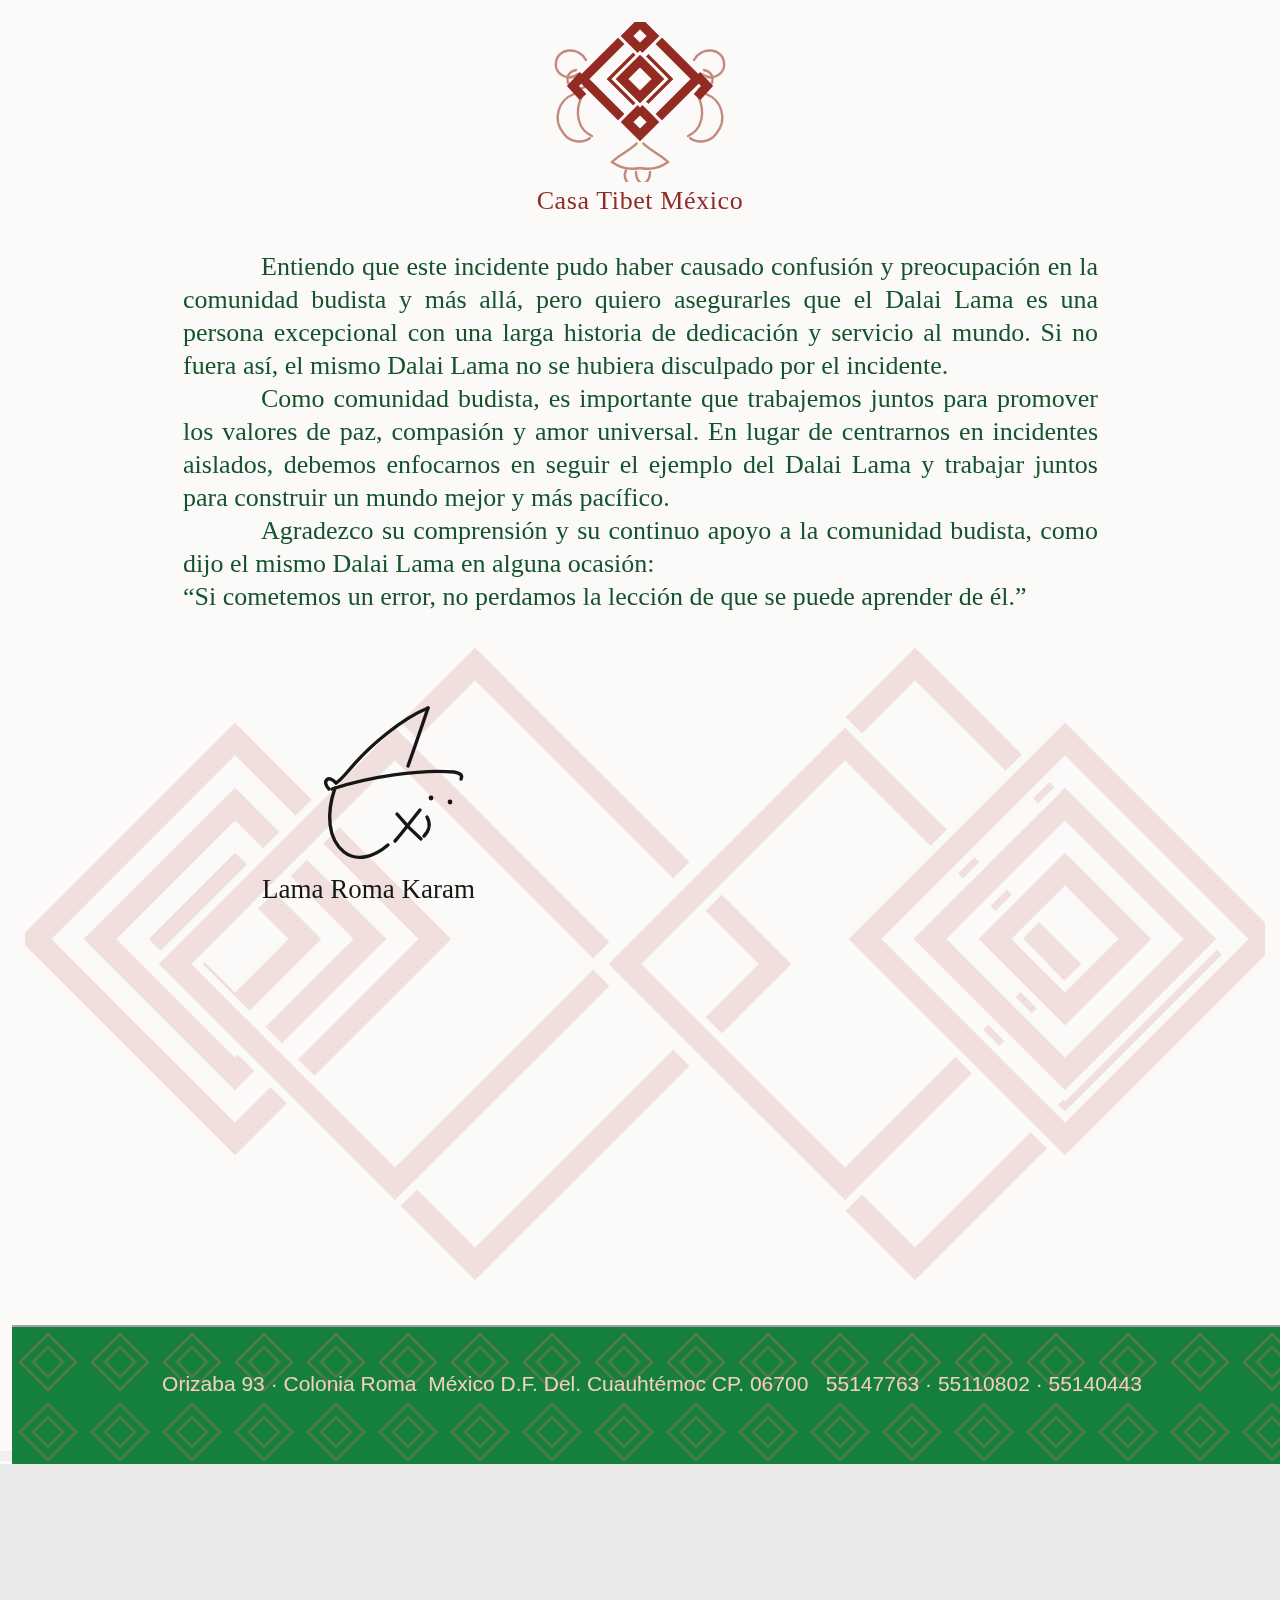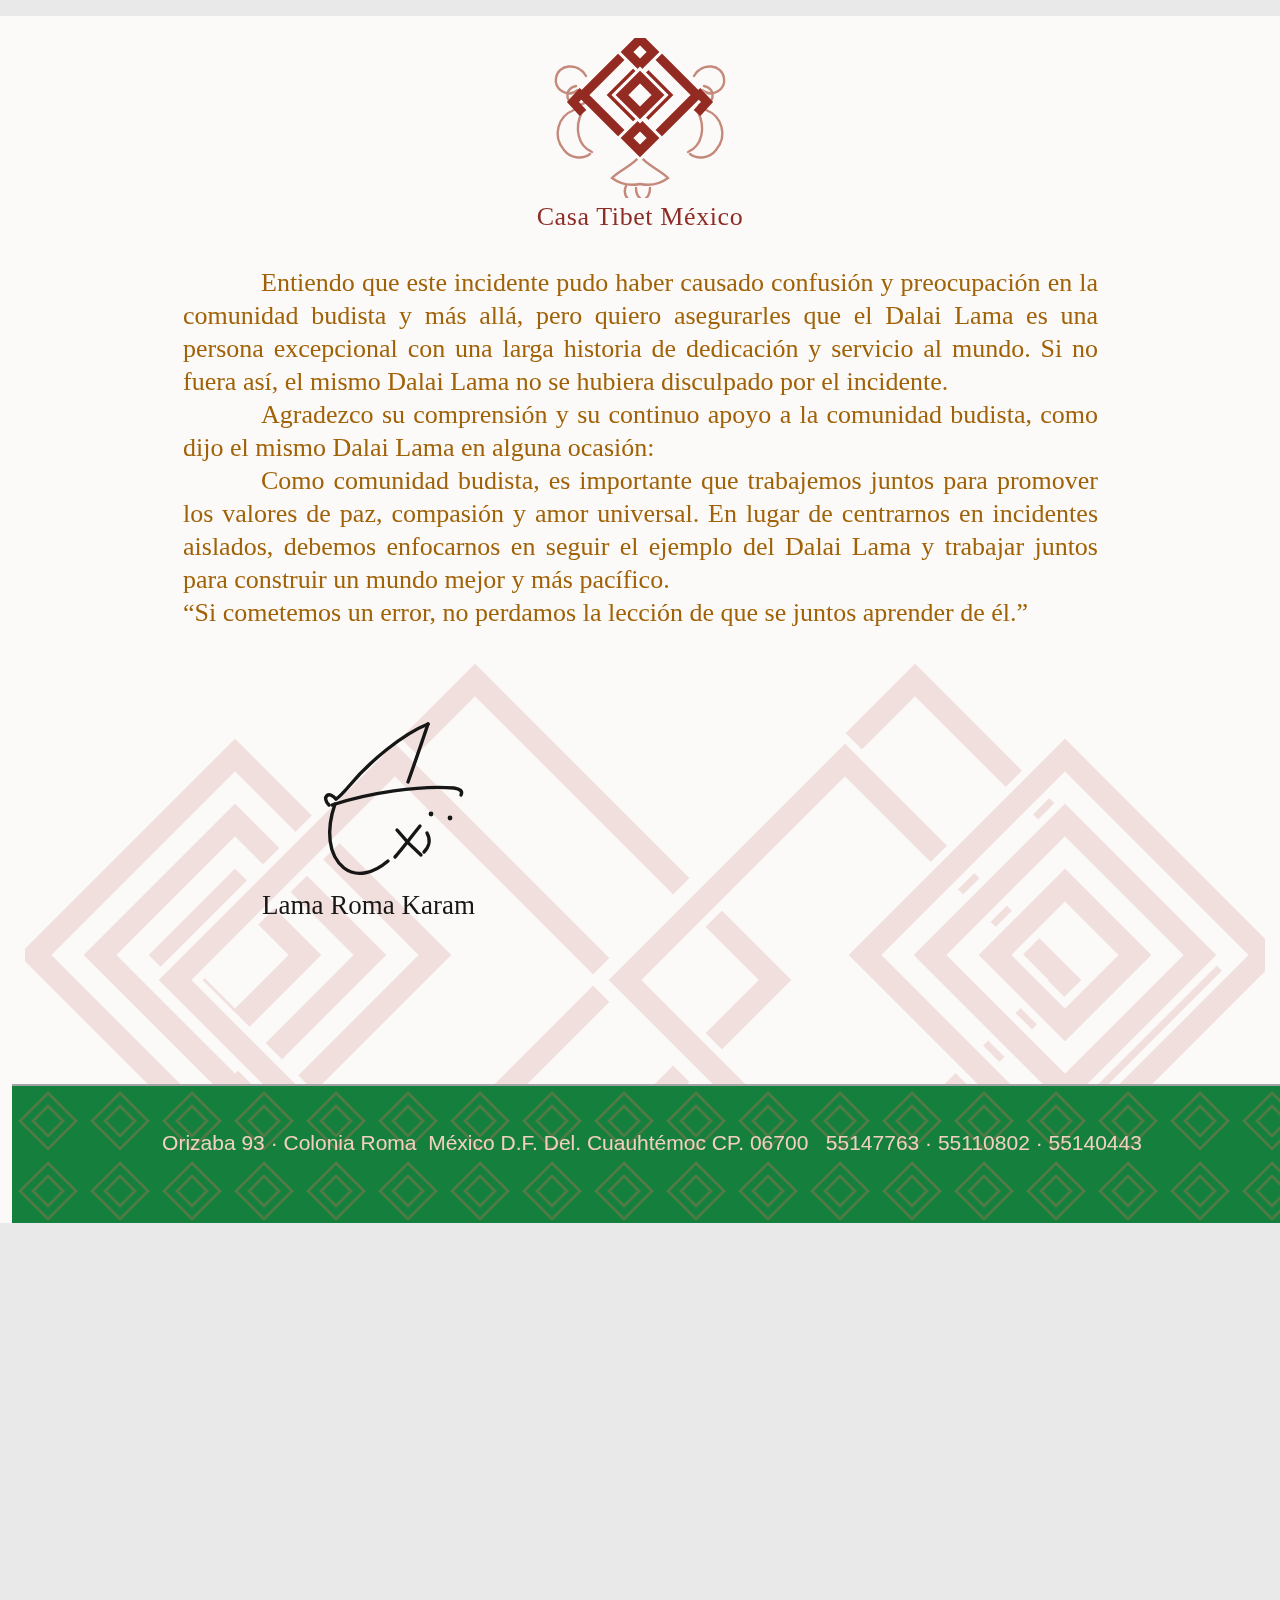--- a/index.html
+++ b/index.html
@@ -1,19 +1,19 @@
 <!DOCTYPE html>
 <html><head>
 <meta charset="utf-8">
 <style>
   html,body{margin:0;padding:0;background:#e9e9e9;}
   .page{
     position:relative;
-    width:1280px;height:1207px;
-    margin:16px auto;
+    width:1280px;height:1464px;
+    margin:0 auto;
     background:#fbfaf9;
     overflow:hidden;
     font-family:"Liberation Serif", serif;
   }
   
   .watermark{
     position:absolute;left:25px;top:608px;
     width:1240px;height:692px;
     opacity:0.13;
     pointer-events:none;
@@ -33,21 +33,21 @@
   .org-name{
     margin-top:4px;
     font-size:26px;
     letter-spacing:0.6px;
     color:#8e2d26;
   }
   
   .letter-body{
     position:absolute;left:183px;top:250px;width:915px;
     font-size:26px;line-height:33px;
-    color:#a16207;
+    color:#14532d;
     text-align:justify;
   }
   .letter-body p{margin:0;}
   .indent{text-indent:78px;}
   
   .signature{position:absolute;left:308px;top:693px;}
   .sig{fill:none;stroke:#161616;stroke-width:3.4;stroke-linecap:round;}
   .signer{
     position:absolute;left:262px;top:874px;
     font-size:27px;color:#181715;
@@ -134,23 +134,23 @@
         <path class="k-stroke" d="M100,87 L113,100 L100,113 L87,100 Z"></path>
         <path class="k-case" d="M100,39 L118,57 L100,75 L82,57 Z"></path>
         <path class="k-stroke" d="M100,39 L118,57 L100,75 L82,57 Z"></path>
       </g>
     </svg>
     <div class="org-name">Casa Tibet México</div>
   </header>
 
   <main class="letter-body">
     <p class="indent">Entiendo que este incidente pudo haber causado confusión y preocupación en la comunidad budista y más allá, pero quiero asegurarles que el Dalai Lama es una persona excepcional con una larga historia de dedicación y servicio al mundo. Si no fuera así, el mismo Dalai Lama no se hubiera disculpado por el incidente.</p>
+    <p class="indent">Como comunidad budista, es importante que trabajemos juntos para promover los valores de paz, compasión y amor universal. En lugar de centrarnos en incidentes aislados, debemos enfocarnos en seguir el ejemplo del Dalai Lama y trabajar juntos para construir un mundo mejor y más pacífico.</p>
     <p class="indent">Agradezco su comprensión y su continuo apoyo a la comunidad budista, como dijo el mismo Dalai Lama en alguna ocasión:</p>
-    <p class="indent">Como comunidad budista, es importante que trabajemos juntos para promover los valores de paz, compasión y amor universal. En lugar de centrarnos en incidentes aislados, debemos enfocarnos en seguir el ejemplo del Dalai Lama y trabajar juntos para construir un mundo mejor y más pacífico.</p>
-    <p>“Si cometemos un error, no perdamos la lección de que se juntos aprender de él.”</p>
+    <p>“Si cometemos un error, no perdamos la lección de que se puede aprender de él.”</p>
   </main>
 
   <svg class="signature" width="170" height="175" viewBox="0 0 170 175" aria-hidden="true">
     <path class="sig" d="M120,15 C95,25 62,52 42,76 C36,83 30,89 28,90"></path>
     <path class="sig" d="M28,90 c-7,-9 -15,-2 -7,6"></path>
     <path class="sig" d="M24,96 C60,84 112,76 146,79 c6,1 9,3 7,7"></path>
     <path class="sig" d="M120,15 C113,36 106,56 100,73"></path>
     <path class="sig" d="M27,95 C18,121 20,146 36,159 C49,169 66,164 80,152"></path>
     <path class="sig" d="M112,117 C103,128 95,139 87,148"></path>
     <path class="sig" d="M89,121 C97,131 105,139 113,146"></path>

